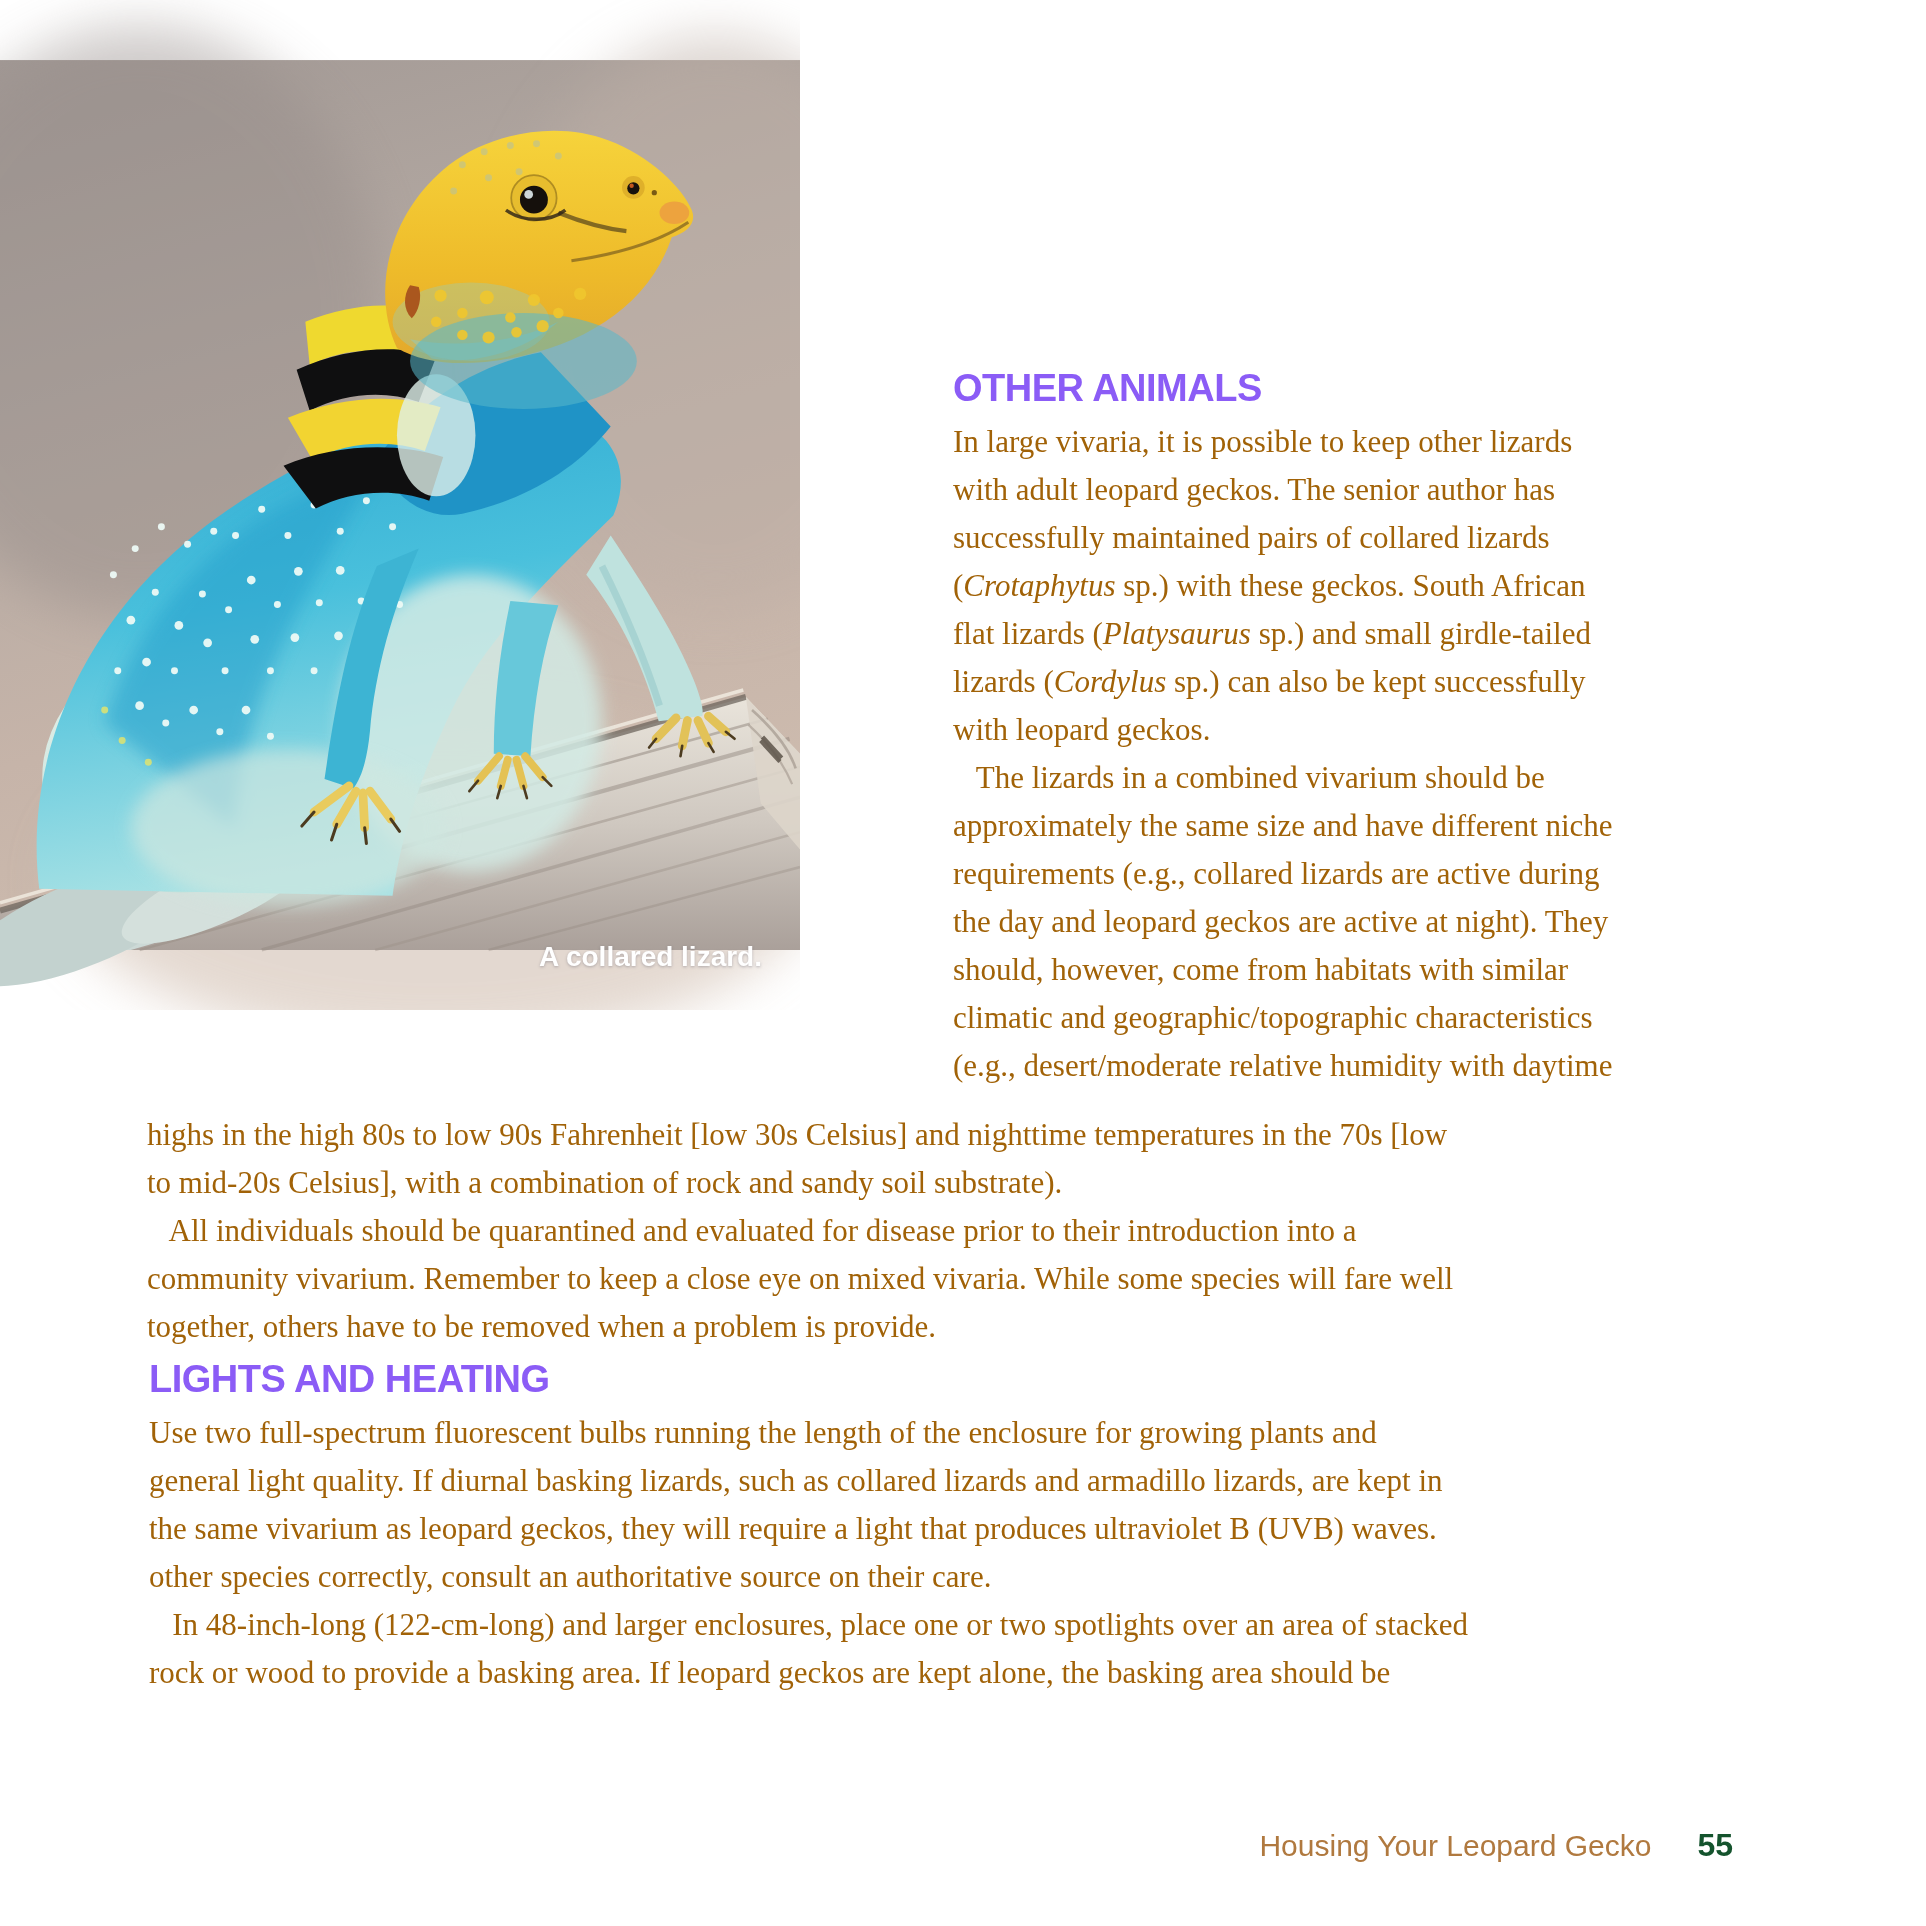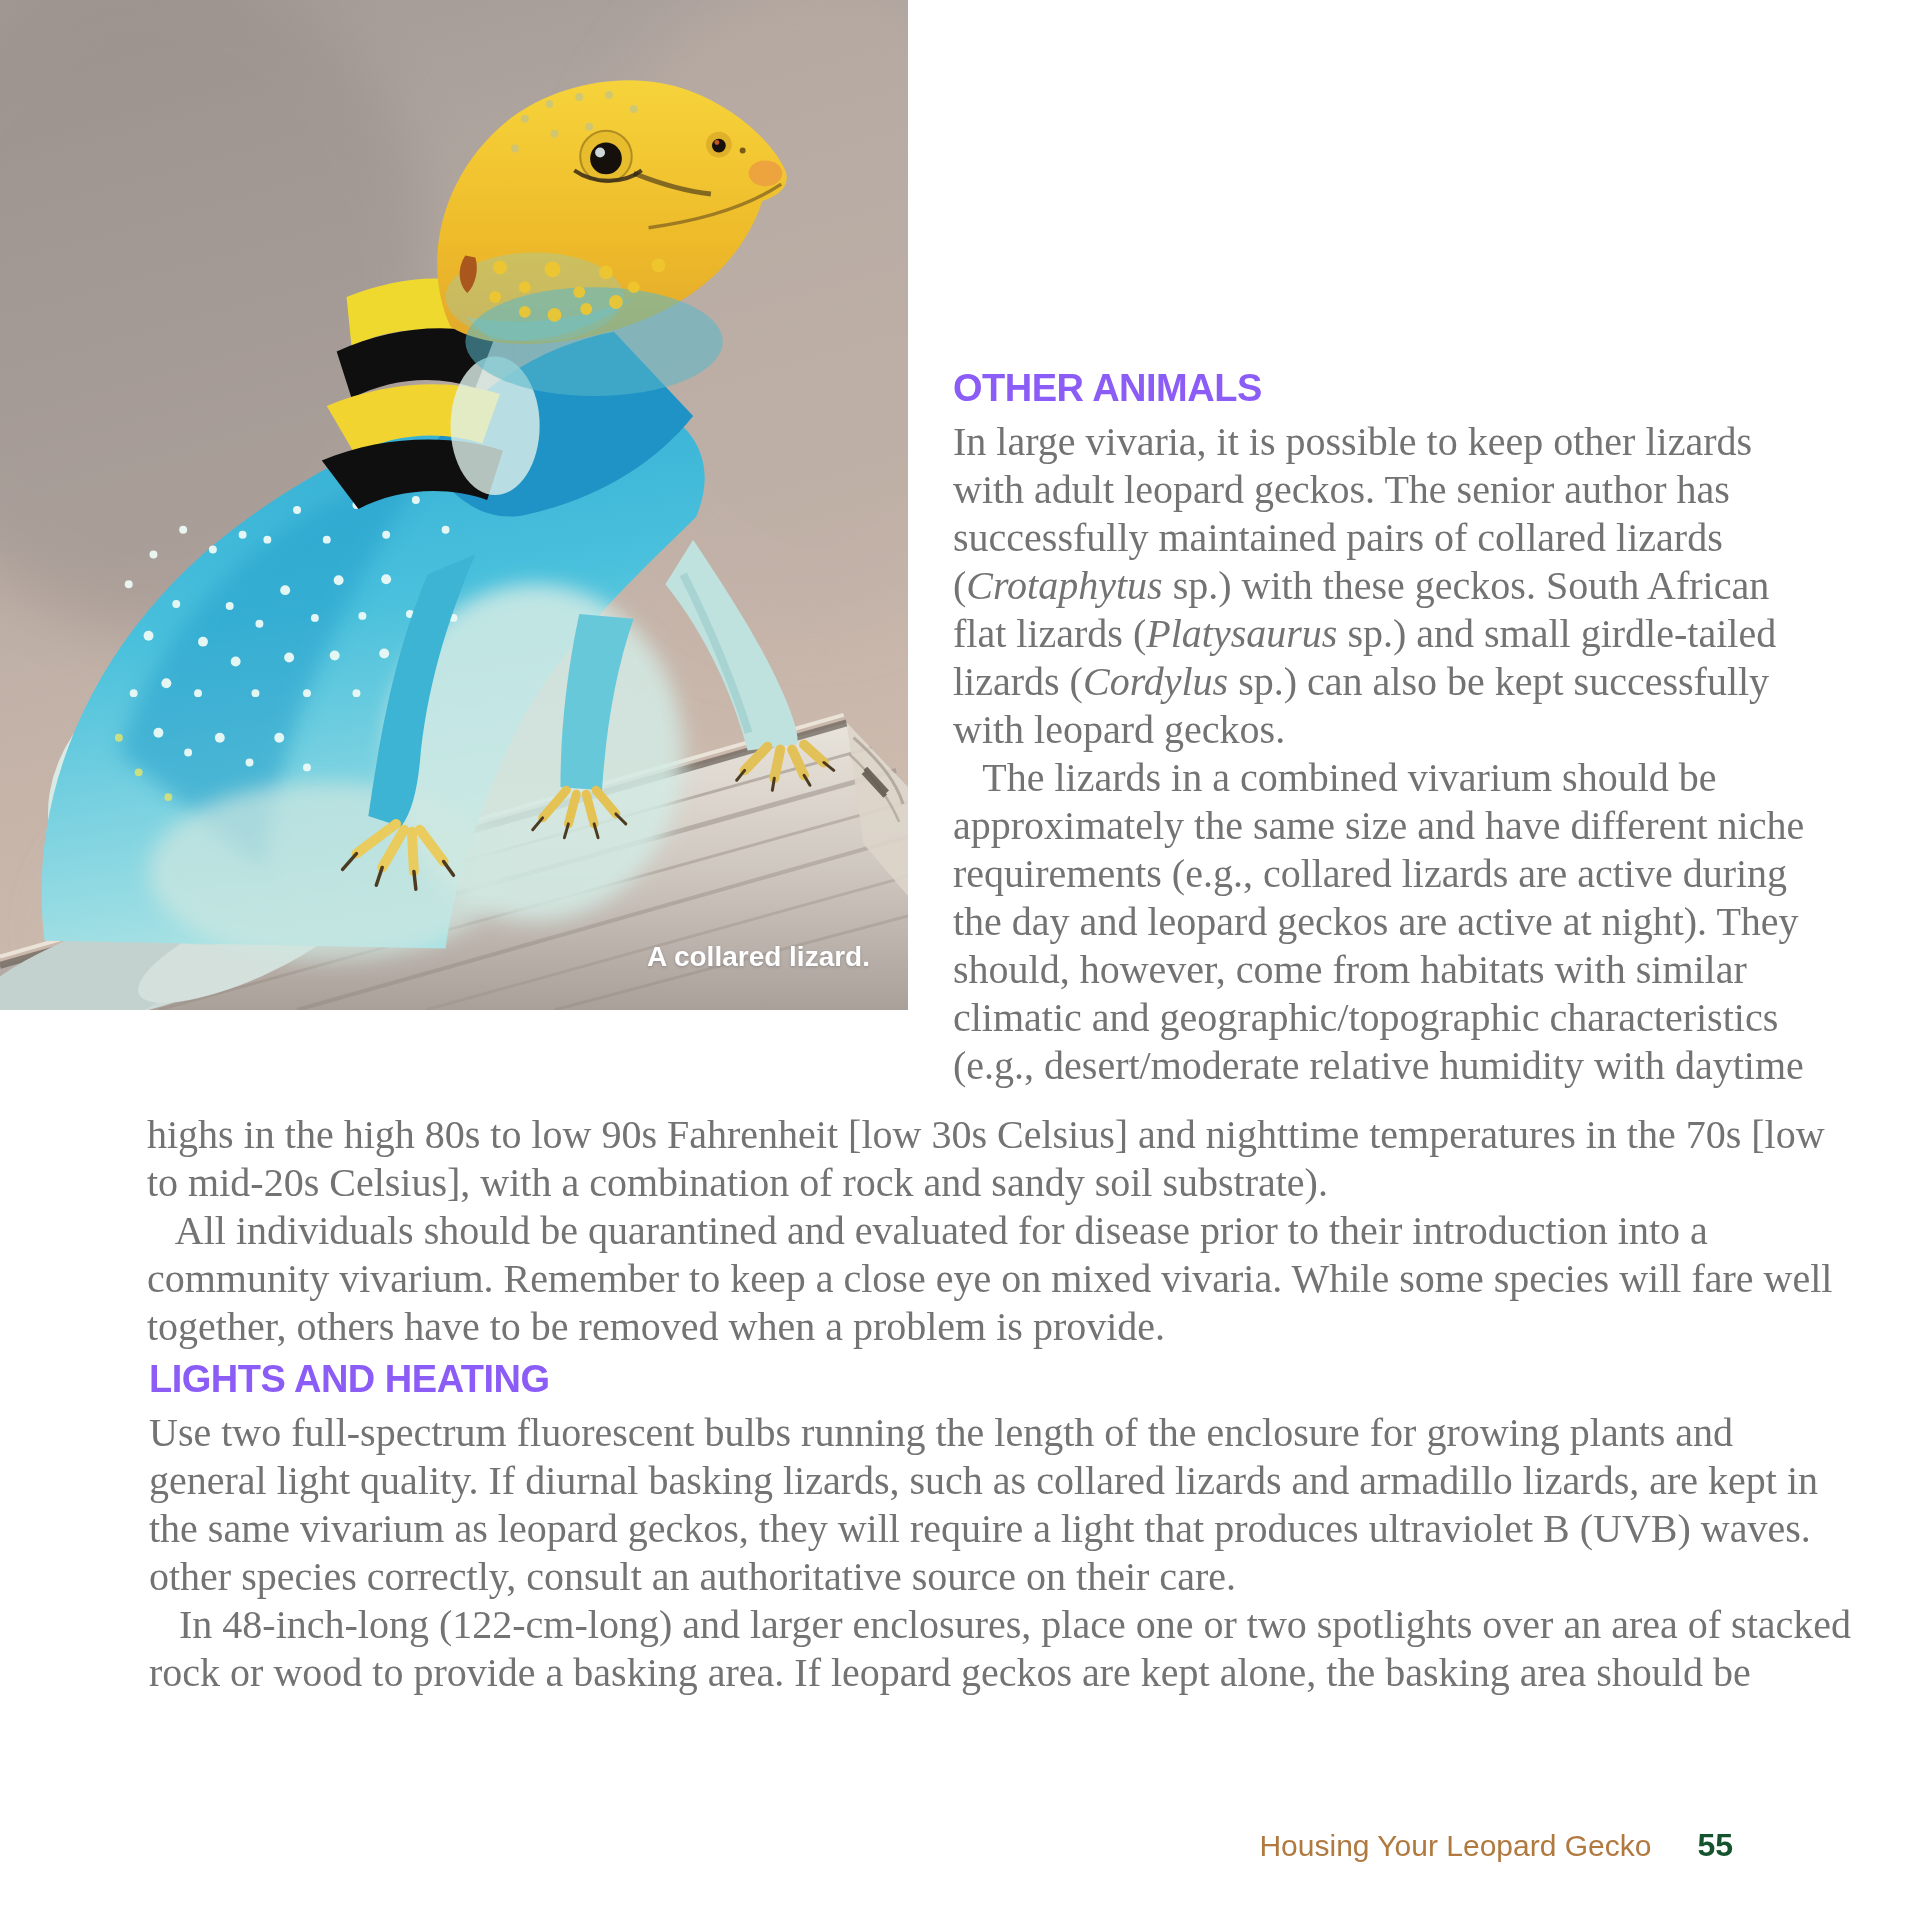--- a/index.html
+++ b/index.html
@@ -1,25 +1,25 @@
 <!DOCTYPE html>
 <html><head>
 <meta charset="utf-8">
 <style>
   html,body{margin:0;padding:0;background:#ffffff;}
   .page{position:relative;width:1927px;height:1927px;background:#ffffff;overflow:hidden;
         font-family:"Liberation Serif", serif;color:#211d1e;}
-  .photo{position:absolute;left:0;top:0;width:908px;height:1010px;margin:0;text-align:center;}
+  .photo{position:absolute;left:0;top:0;width:800px;height:1010px;margin:0;text-align:center;}
   .photo svg{display:block;width:100%;height:100%;}
   .caption{position:absolute;right:38px;top:941px;
            font-family:"Liberation Sans", sans-serif;font-weight:bold;font-size:28px;
            color:#ffffff;text-shadow:0 1px 3px rgba(70,70,85,.35);}
   .heading{font-family:"Liberation Sans", sans-serif;font-weight:bold;font-size:38px;
            line-height:44px;letter-spacing:-0.5px;color:#8b5cf6;margin:0 0 8px 0;}
-  .body{font-size:40px;line-height:48px;color:#737373;}
+  .body{font-size:31px;line-height:48px;color:#a16207;}
   .tline{white-space:pre;}
   .tline i{font-style:italic;}
   .col-right{position:absolute;left:953px;top:366px;width:844px;}
   .mid{position:absolute;left:147px;top:1079px;width:1683px;margin-top:32px;}
   .lights{position:absolute;left:149px;top:1357px;width:1683px;}
   .footer{position:absolute;top:1827px;right:194px;display:flex;align-items:center;gap:46px;
           font-family:"Liberation Sans", sans-serif;}
   .running-title{font-size:30px;color:#b0793f;}
   .page-number{font-size:32px;font-weight:bold;color:#14532d;}
 </style>

